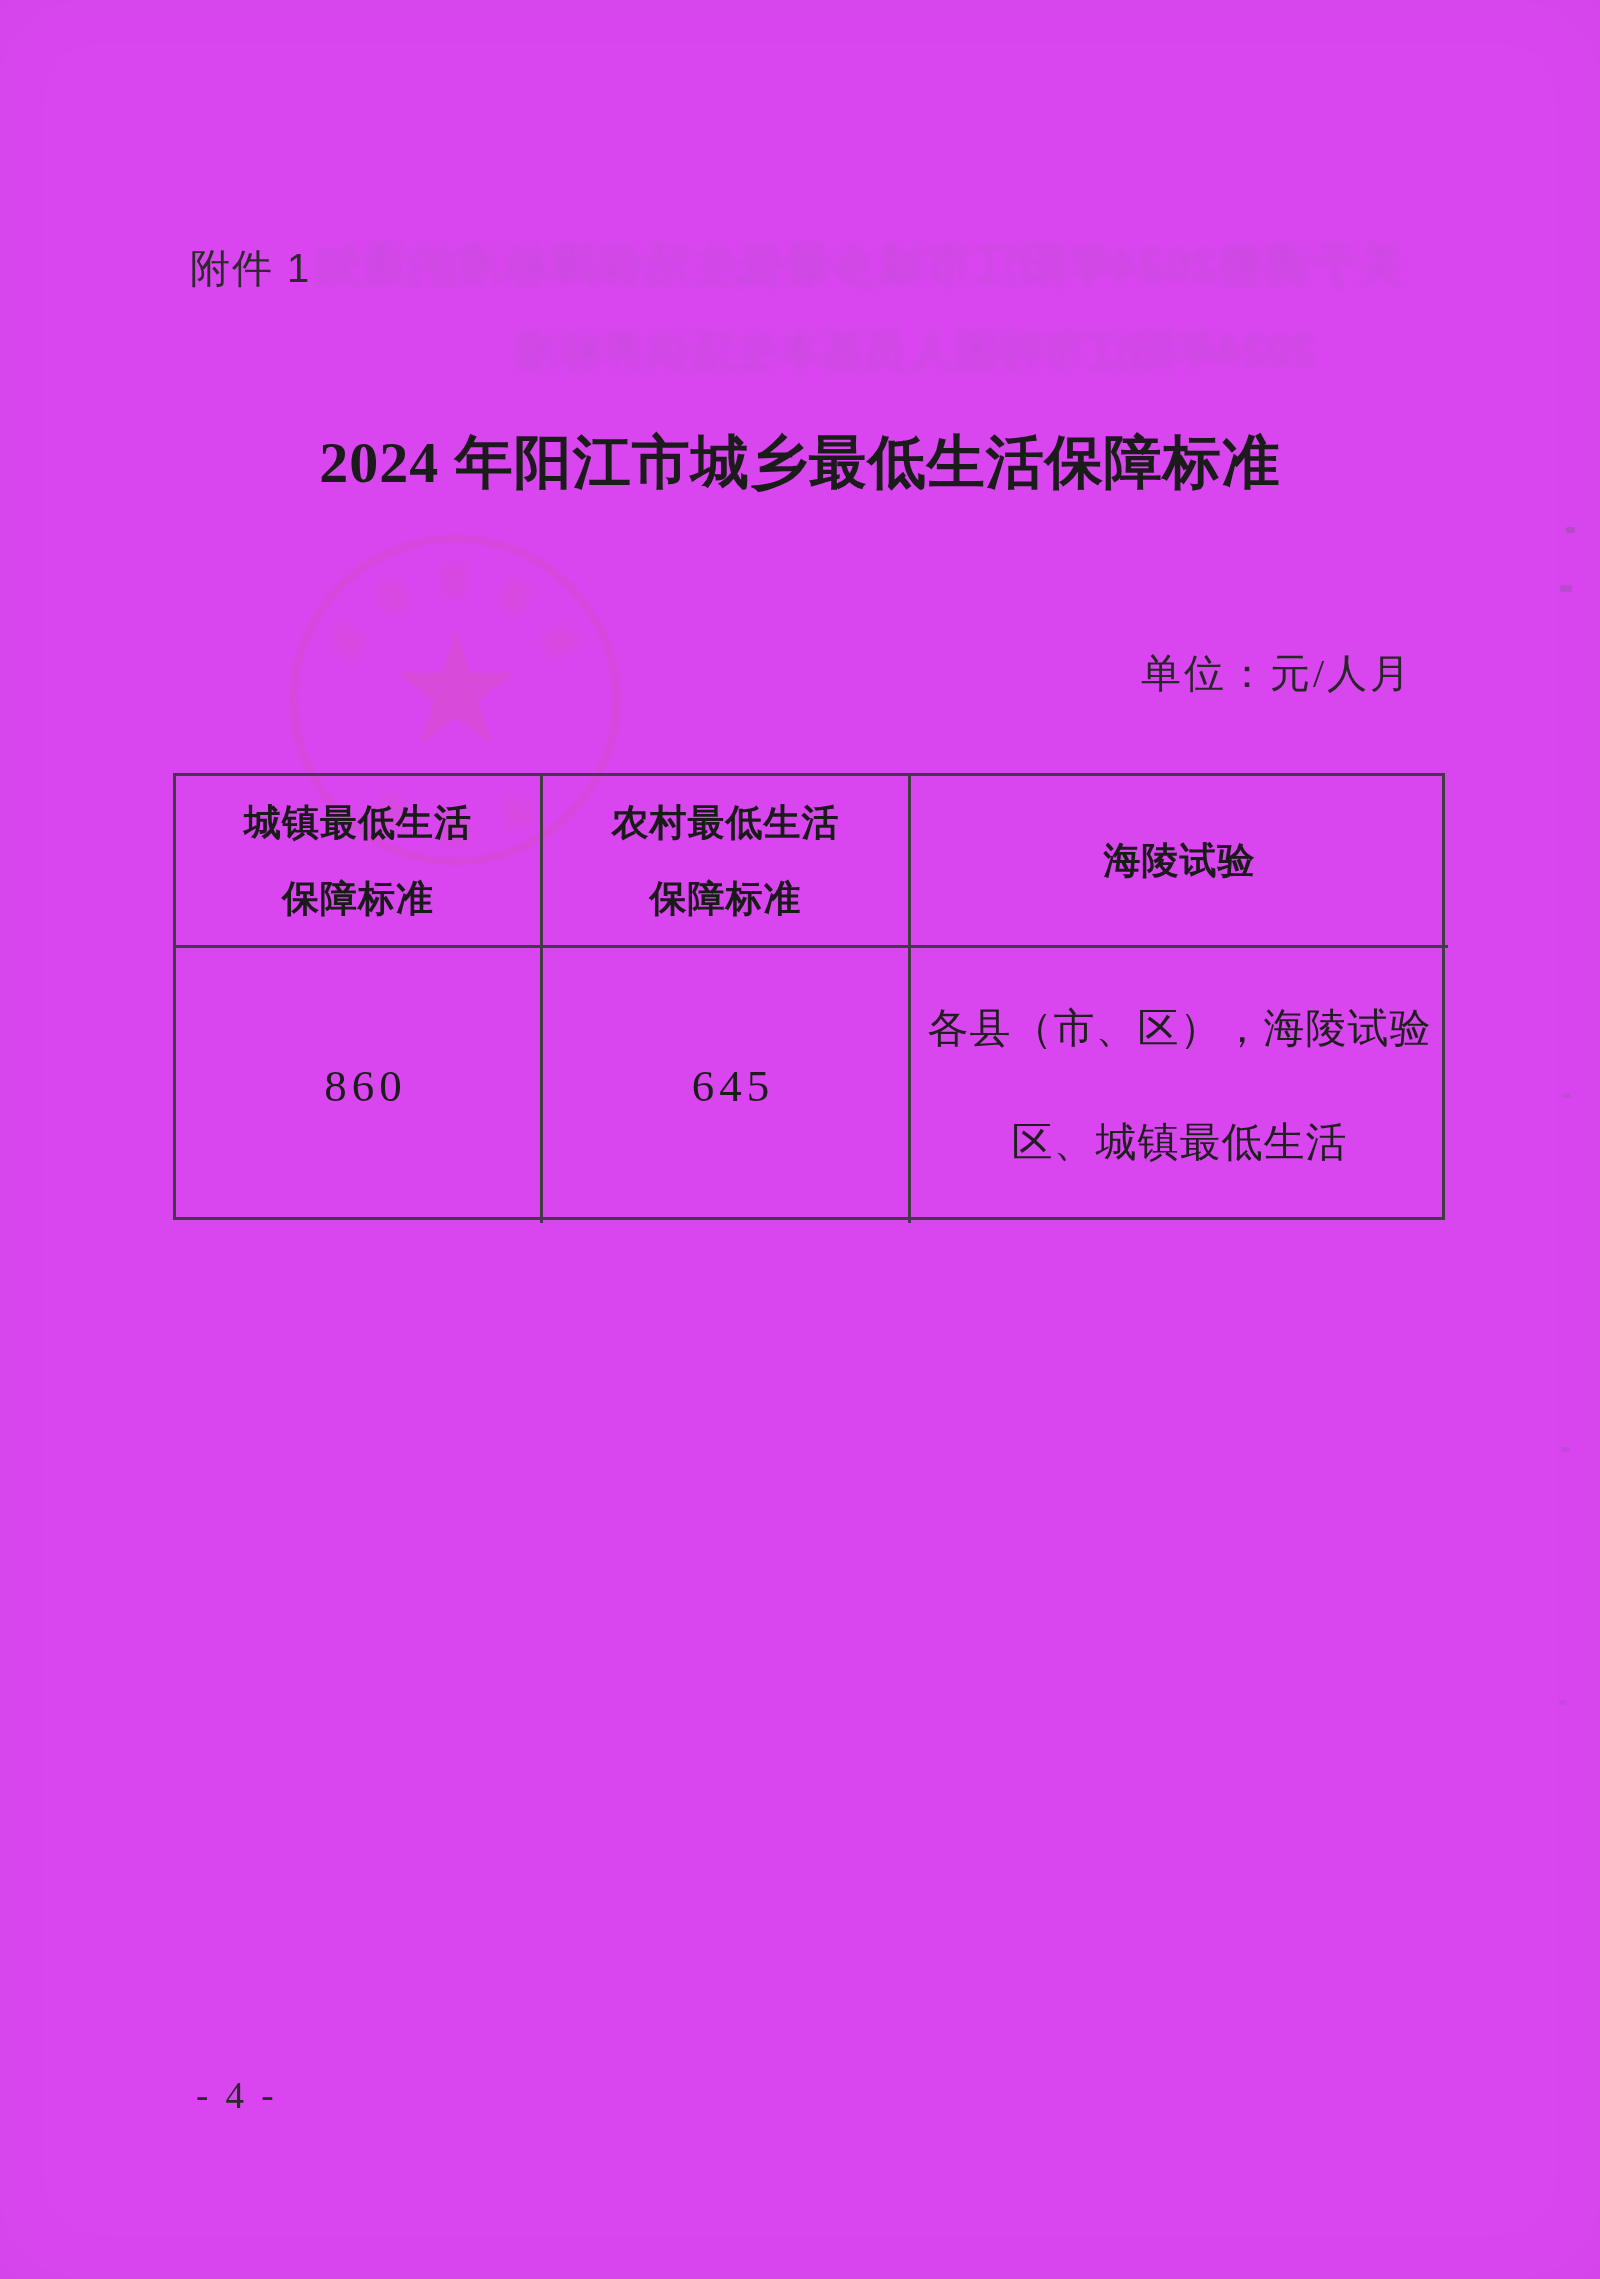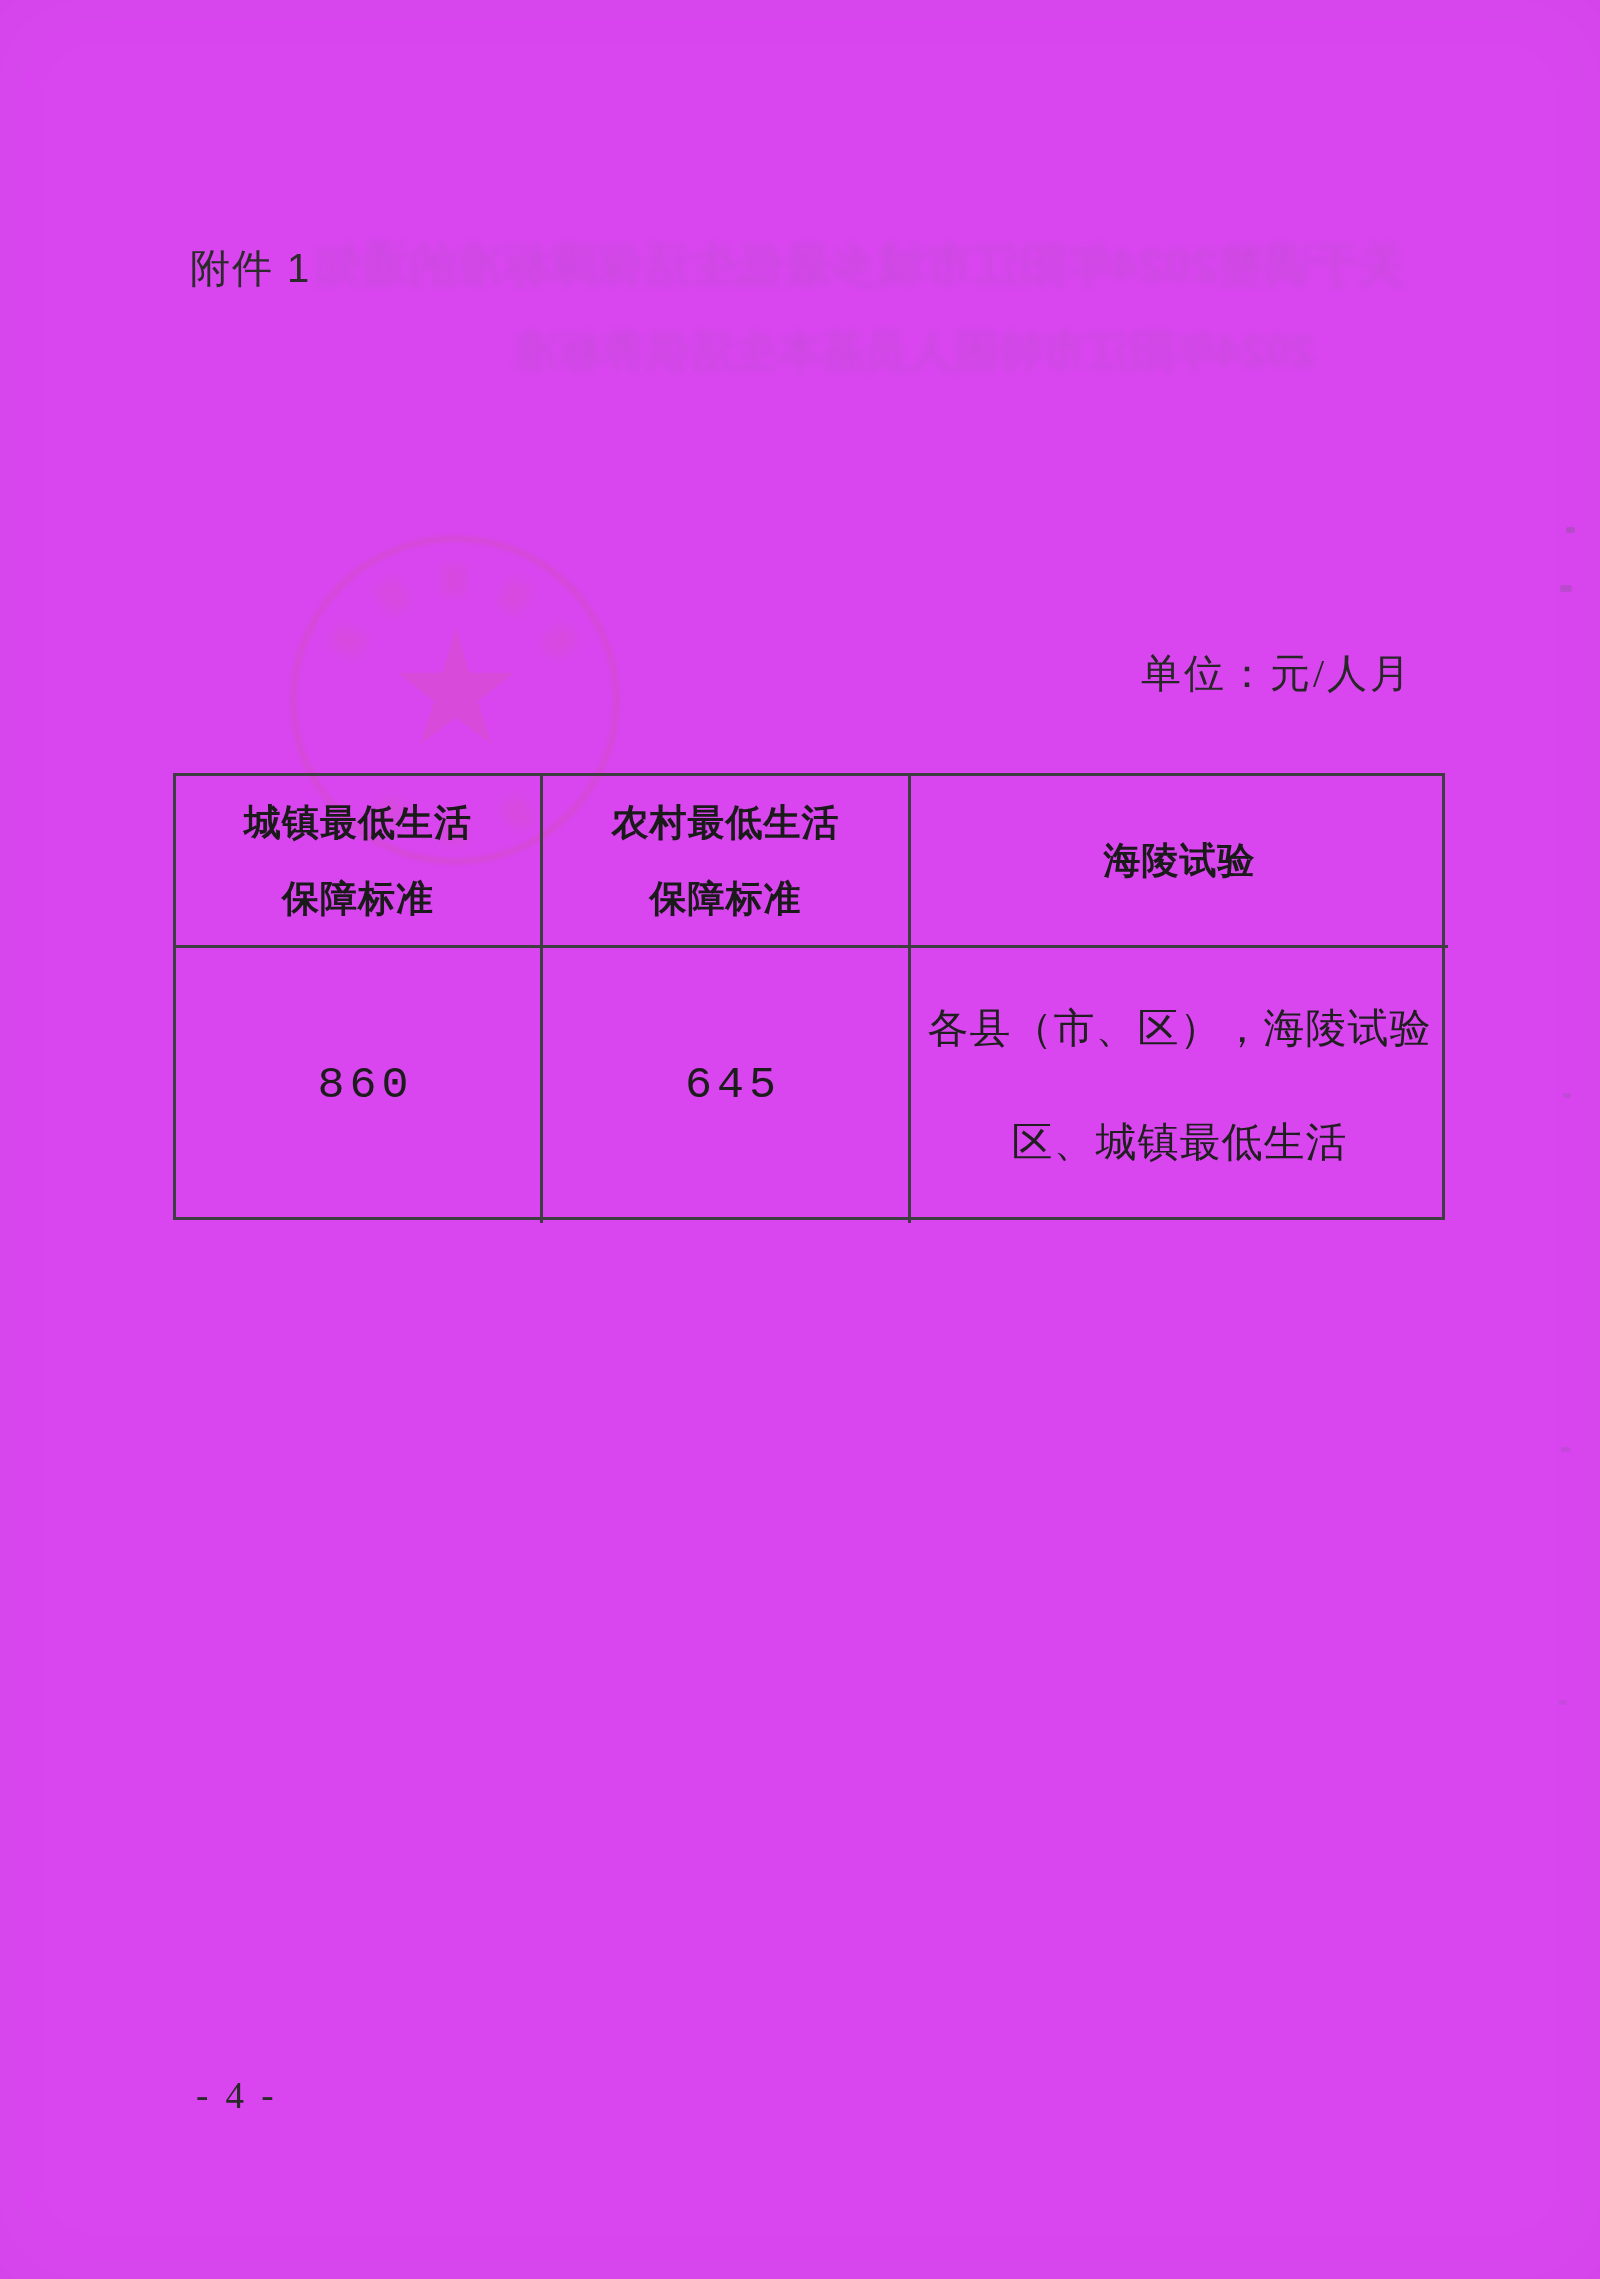--- a/index.html
+++ b/index.html
@@ -88,21 +88,21 @@
   .cell.last-row{border-bottom:none;}
   .hdr{
     font-family:"Liberation Sans","DejaVu Sans",sans-serif;
     font-weight:700;font-size:37px;color:#1a1a1a;
     letter-spacing:1px;
   }
   .hdr .hl{line-height:37px;}
   .hdr .hl + .hl{margin-top:39px;}
   .val{
     font-size:45px;color:#1c1c1c;letter-spacing:5px;
-    font-family:Liberation Mono, monospace;
+    font-family:Liberation Serif, serif;
     margin-left:15px;
   }
   .region{
     font-size:41px;color:#1f1f1f;letter-spacing:1px;
     text-align:center;
     font-family:"Liberation Serif","DejaVu Serif",serif;
   }
   .region .rl{line-height:41px;}
   .region .rl + .rl{margin-top:73px;}
   
@@ -122,20 +122,21 @@
 </head>
 <body>
 
 <div class="page">
 
   <div class="bleed bleed1">关于调整2024年阳江市城乡最低生活保障标准的通知</div>
   <div class="bleed bleed2">2024年阳江市特困人员基本生活供养标准</div>
 
   <div class="attach-label">附件 1</div>
 
+  <div class="doc-title">2024 年阳江市城乡最低生活保障标准</div>
 
   <div class="seal">
     <div class="seal-ring"></div>
     <div class="seal-star"></div>
     <div class="seal-text-blob" style="transform:rotate(-60deg) translateY(-122px);"></div>
     <div class="seal-text-blob" style="transform:rotate(-30deg) translateY(-122px);"></div>
     <div class="seal-text-blob" style="transform:rotate(0deg) translateY(-122px);"></div>
     <div class="seal-text-blob" style="transform:rotate(30deg) translateY(-122px);"></div>
     <div class="seal-text-blob" style="transform:rotate(60deg) translateY(-122px);"></div>
     <div class="seal-text-blob" style="transform:rotate(150deg) translateY(-128px);"></div>

